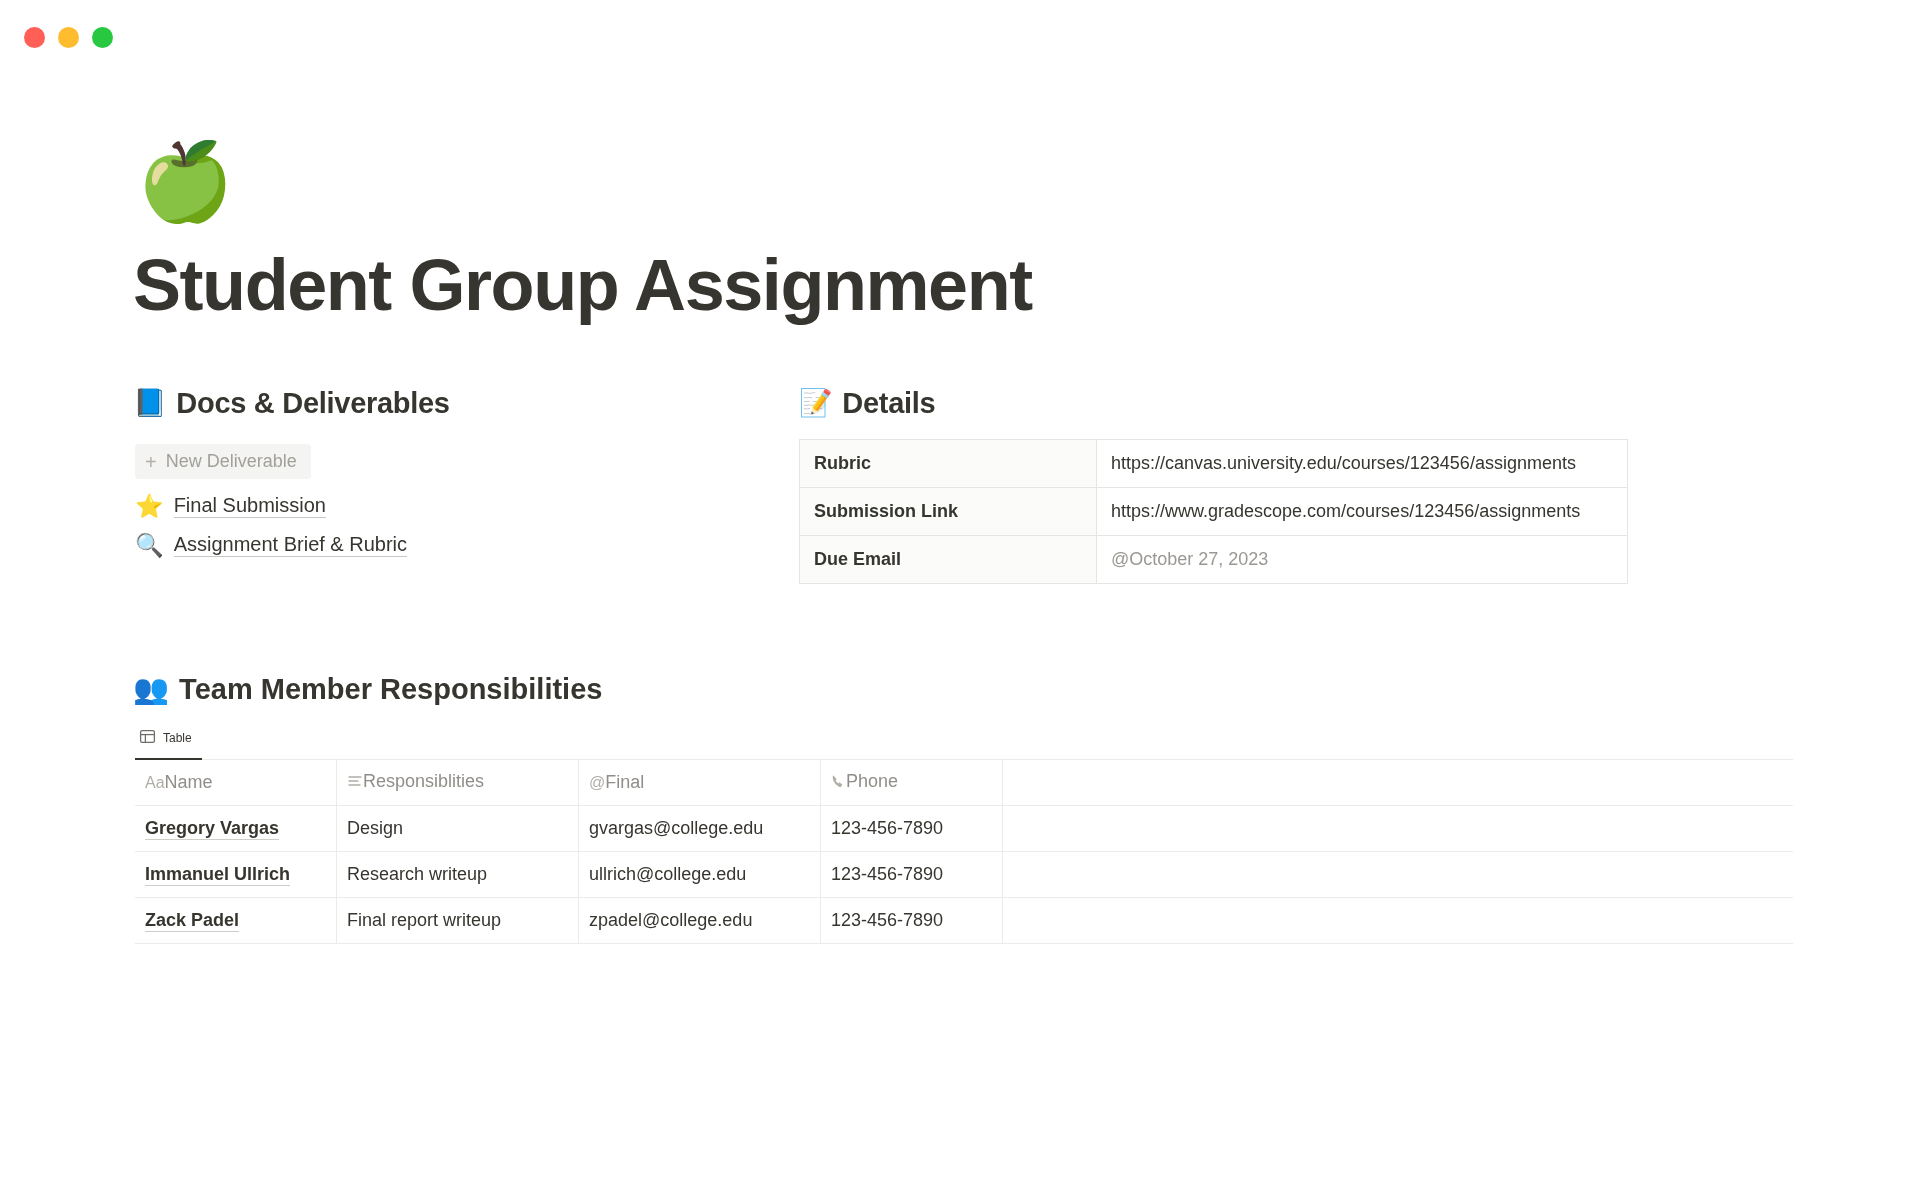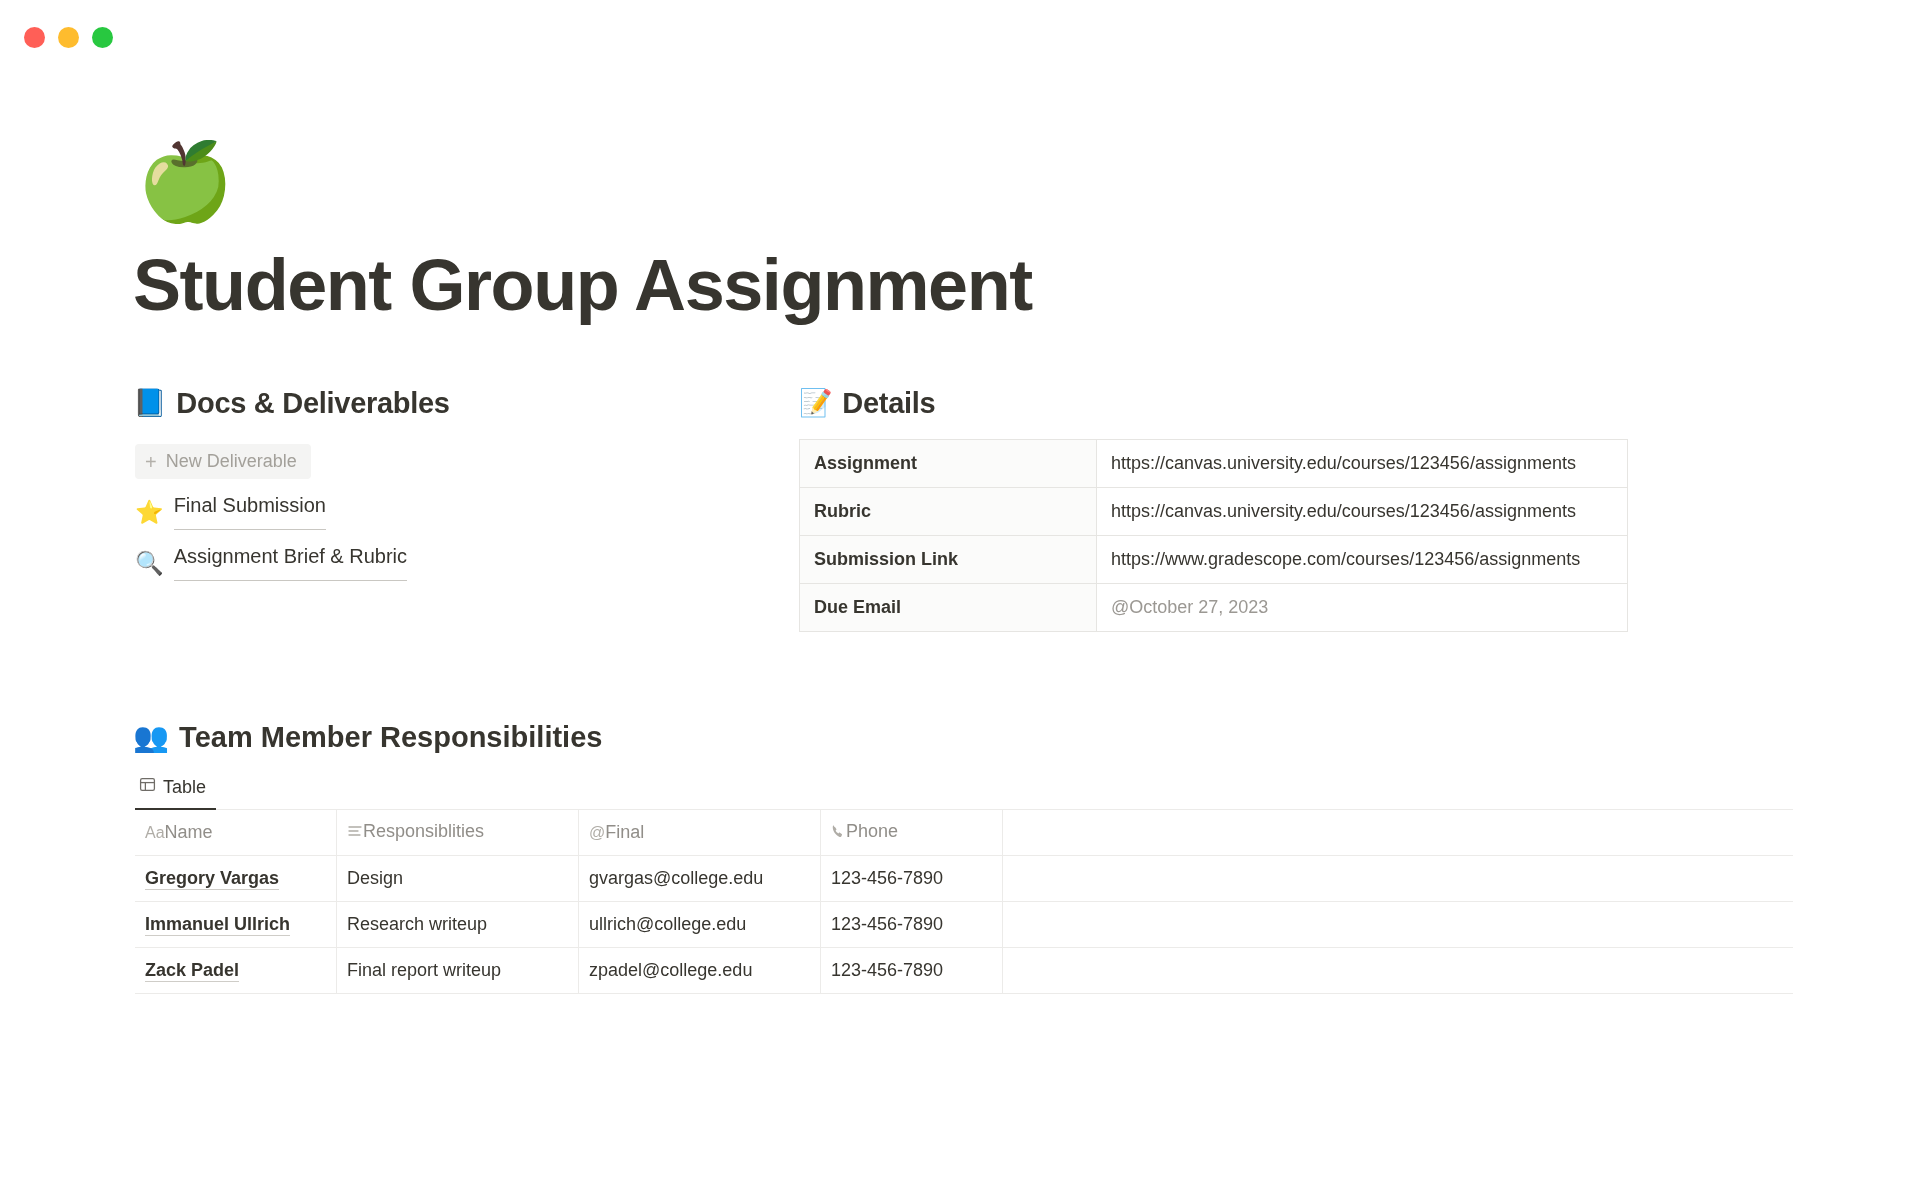--- a/index.html
+++ b/index.html
@@ -124,21 +124,21 @@
     display: flex;
     align-items: center;
     gap: 10px;
     margin-top: 15px;
     margin-left: 2px;
     font-size: 20px;
   }
   .link-row .lemoji { font-size: 23px; line-height: 1; }
   .link-row .ltext {
     border-bottom: 1.5px solid #c9c7c2;
-    padding-bottom: 12px;
+    padding-bottom: 0;
     cursor: pointer;
     color: #37352f;
   }
 
   
   .details-table {
     margin-top: 19px;
     border: 1px solid #e6e5e2;
     border-collapse: collapse;
     width: 829px;
@@ -179,21 +179,21 @@
     margin-top: 18px;
     margin-left: 2px;
     display: flex;
     border-bottom: 1px solid #ecebe9;
     width: 1658px;
   }
   .view-tab {
     display: inline-flex;
     align-items: center;
     gap: 7px;
-    font-size: 18px;
+    font-size: 12px;
     color: #37352f;
     padding: 4px 10px 10px 4px;
     border-bottom: 2px solid #37352f;
     margin-bottom: -1px;
     cursor: pointer;
   }
 
   .db-table {
     border-collapse: collapse;
     table-layout: fixed;
@@ -285,24 +285,20 @@
       </div>
 
       <div class="col-right">
         <h2 class="section-heading">
           <span class="hemoji">📝</span>
           <span>Details</span>
         </h2>
 
         <table class="details-table">
           <tbody>
-            <tr>
-              <td class="key">Assignment</td>
-              <td class="val">https://canvas.university.edu/courses/123456/assignments</td>
-            </tr>
             <tr>
               <td class="key">Rubric</td>
               <td class="val">https://canvas.university.edu/courses/123456/assignments</td>
             </tr>
             <tr>
               <td class="key">Submission Link</td>
               <td class="val">https://www.gradescope.com/courses/123456/assignments</td>
             </tr>
             <tr>
               <td class="key">Due Email</td>

